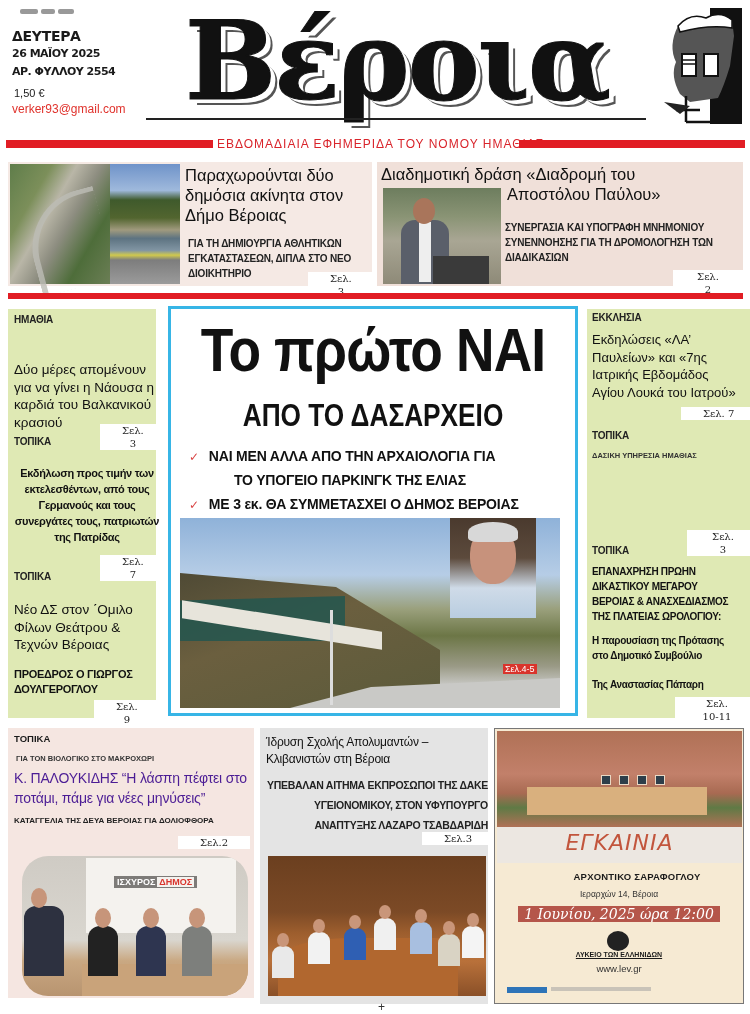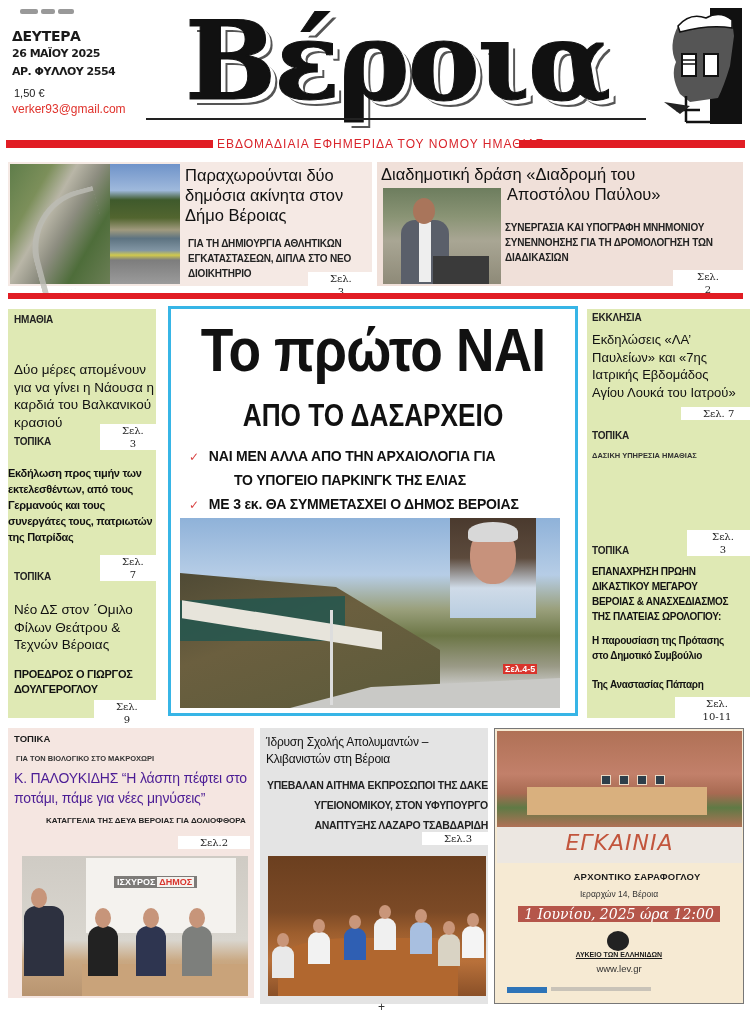--- a/index.html
+++ b/index.html
@@ -81,31 +81,31 @@
     background: linear-gradient(180deg,#8fb2d9 0%,#b6cde6 30%,#9aa07c 48%,#6c7646 62%,#9a9a86 78%,#c8c8c4 88%,#bdbdbd 100%); }
   .lead .photo .hill { position:absolute; left:0; top:55px; width:260px; height:140px; background: linear-gradient(160deg,#4f4a35 0%,#6b5f3f 40%,#5a5a3a 100%); clip-path: polygon(0 0,60% 10%,100% 55%,100% 100%,0 100%); }
   .lead .photo .fence { position:absolute; left:0; top:78px; width:165px; height:45px; background:#23564f; opacity:.85; clip-path: polygon(0 10%,100% 0,100% 100%,0 100%); }
   .lead .photo .roof { position:absolute; left:2px; top:98px; width:200px; height:18px; background:#e7e4db; transform: skewY(9deg); }
   .lead .photo .road { position:absolute; left:110px; top:160px; width:270px; height:30px; background:#c9c9c6; clip-path: polygon(30% 30%,100% 0,100% 100%,0 100%); }
   .lead .photo .pole { position:absolute; left:150px; top:92px; width:3px; height:95px; background:#ddd; }
   .lead .photo .inset { position:absolute; left:270px; top:0; width:86px; height:100px;
     background: linear-gradient(180deg,#4a3a2e 0%,#5c4a3c 40%,#cfdbe8 70%,#b9cde0 100%); }
   .lead .photo .inset .face { position:absolute; left:20px; top:8px; width:46px; height:58px; border-radius: 48% 48% 45% 45%; background:#c7927c; }
   .lead .photo .inset .hair { position:absolute; left:18px; top:4px; width:50px; height:20px; border-radius: 50% 50% 20% 20%; background:#d8d8d8; }
-  .lead .photo .pgred { position:absolute; left:323px; top:146px; font-size: 9px; font-weight:bold; color:#fff; background:#d9342c; padding:0 2px; }
+  .lead .photo .pgred { position:absolute; left:323px; top:146px; font-size: 9px; font-weight:normal; color:#fff; background:#d9342c; padding:0 2px; }
 
   
   .bot-a { left: 8px; top: 728px; width: 246px; height: 270px; background: #f5e6e1; }
   .bot-a .sec { position:absolute; left:6px; top:5px; font-size:9.5px; font-weight:bold; }
   .bot-a .kicker { position:absolute; left:8px; top:26px; font-size:7.5px; font-weight:bold; color:#333; }
   .bot-a .h { position:absolute; left:6px; top:40px; width:240px; font-size:14px; line-height:20px; color:#4c1d95; letter-spacing:-0.2px; }
-  .bot-a .sub { position:absolute; left:6px; top:88px; font-size:8px; font-weight:bold; color:#222;margin-left:32px; }
+  .bot-a .sub { position:absolute; left:6px; top:88px; font-size:8px; font-weight:bold; color:#222; }
   .bot-a .pg { position:absolute; left:170px; top:104px; }
   .bot-a .photo { position:absolute; left:14px; top:128px; width:226px; height:140px; overflow:hidden;
-    background: linear-gradient(180deg,#cfcbc4 0%,#d9d6cf 60%,#c9a882 75%,#b89470 100%); }
+    background: linear-gradient(180deg,#cfcbc4 0%,#d9d6cf 60%,#c9a882 75%,#b89470 100%); border-radius: 26px; }
   .bot-a .photo .screen { position:absolute; left:64px; top:2px; width:150px; height:75px; background:#f4f2ee; }
   .bot-a .photo .logo { position:absolute; left:92px; top:20px; font-size:9px; font-weight:bold; color:#fff; background:#7d7b78; padding:1px 3px; }
   .bot-a .photo .logo b { color:#d9342c; background:#f4f2ee; padding:0 2px; margin-left:2px; }
   .bot-a .photo .table { position:absolute; left:60px; top:108px; width:166px; height:32px; background:#c9a37a; }
   .bot-a .photo .p { position:absolute; bottom:20px; width:30px; height:50px; border-radius:12px 12px 0 0; }
   .bot-a .photo .p::before { content:""; position:absolute; left:7px; top:-18px; width:16px; height:20px; border-radius:50%; background:#c7957a; }
 
   .bot-b { left: 260px; top: 728px; width: 228px; height: 276px; background: #e4e4e4; }
   .bot-b .h { position:absolute; left:6px; top:6px; width:220px; font-size:12px; line-height:17px; color:#111; letter-spacing:-0.2px; }
   .bot-b .sub { position:absolute; left:6px; top:47px; width:222px; font-size:10.5px; line-height:20px; font-weight:bold; color:#222; letter-spacing:-0.3px;text-align:right; }
@@ -198,21 +198,21 @@
   <div class="pg"><span class="pg-tag">Σελ. 2</span></div>
 </div>
 
 <div class="abs divider-red"></div>
 
 <div class="abs side side-left">
   <div class="sec" style="left:6px;top:5px">ΗΜΑΘΙΑ</div>
   <div class="h" style="left:6px;top:52px;width:142px;">Δύο μέρες απομένουν για να γίνει η Νάουσα η καρδιά του Βαλκανικού κρασιού</div>
   <div class="pg" style="left:92px;top:115px"><span class="pg-tag">Σελ. 3</span></div>
   <div class="sec" style="left:6px;top:127px">ΤΟΠΙΚΑ</div>
-  <div class="t" style="left:0;top:156px;width:146px;">Εκδήλωση προς τιμήν των εκτελεσθέντων, από τους Γερμανούς και τους συνεργάτες τους, πατριωτών της Πατρίδας</div>
+  <div class="t" style="left:6px;top:156px;width:146px;text-align:center;">Εκδήλωση προς τιμήν των εκτελεσθέντων, από τους Γερμανούς και τους συνεργάτες τους, πατριωτών της Πατρίδας</div>
   <div class="pg" style="left:92px;top:246px"><span class="pg-tag">Σελ. 7</span></div>
   <div class="sec" style="left:6px;top:262px">ΤΟΠΙΚΑ</div>
   <div class="h" style="left:6px;top:292px;width:140px;">Νέο ΔΣ στον ΄Ομιλο Φίλων Θεάτρου &amp; Τεχνών Βέροιας</div>
   <div class="t" style="left:6px;top:358px;width:140px;font-size:11px;line-height:15px;">ΠΡΟΕΔΡΟΣ Ο ΓΙΩΡΓΟΣ ΔΟΥΛΓΕΡΟΓΛΟΥ</div>
   <div class="pg" style="left:86px;top:391px"><span class="pg-tag">Σελ. 9</span></div>
 </div>
 
 <div class="abs lead">
   <div class="hl1">Το πρώτο ΝΑΙ</div>
   <div class="hl2">ΑΠΟ ΤΟ ΔΑΣΑΡΧΕΙΟ</div>

